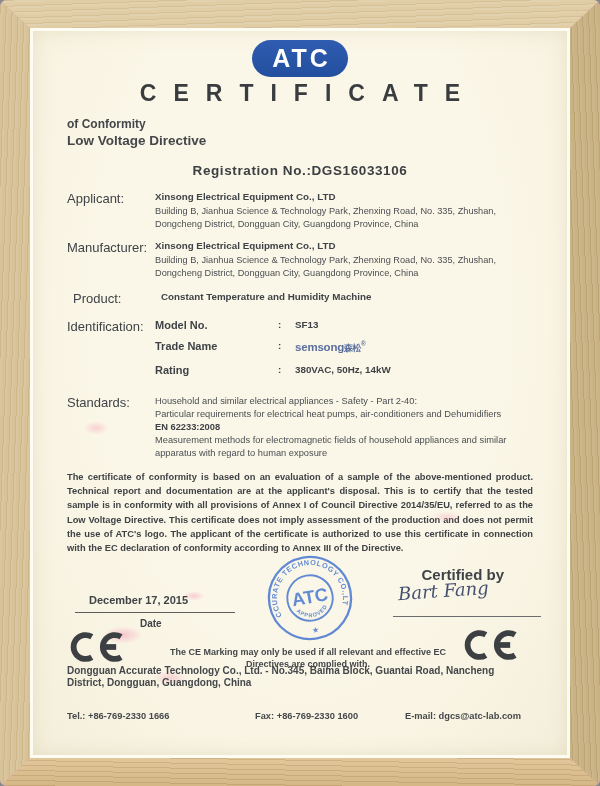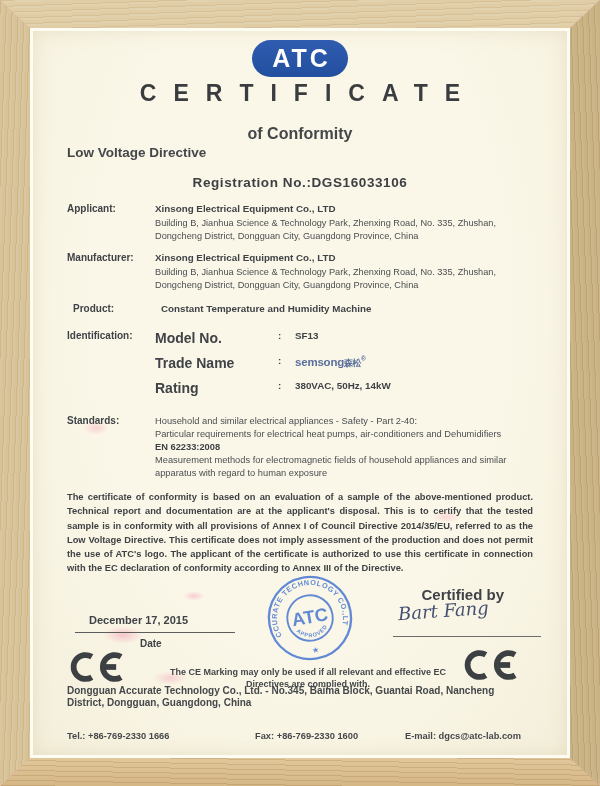--- a/index.html
+++ b/index.html
@@ -1,19 +1,19 @@
 <!DOCTYPE html>
 <html><head>
 <meta charset="utf-8">
 <style>
   * { margin:0; padding:0; box-sizing:border-box; }
   html,body { background:#888; }
   body { font-family:"Liberation Sans", sans-serif; }
 
-  .scene { position:relative; width:600px; height:786px; margin:0 auto; background:#f9a8d4; overflow:hidden; }
+  .scene { position:relative; width:600px; height:786px; margin:0 auto; background:#f9a8d4; overflow:hidden;border-radius:7px; }
 
   
   .frame { position:absolute; z-index:1; }
   .frame-top { top:0; left:0; right:0; height:31px;
     background:#e0cda6 repeating-linear-gradient(178deg, rgba(156,124,72,.16) 0 1px, rgba(255,255,255,.08) 1px 3px, transparent 3px 6px);
     clip-path:polygon(0 0,100% 0,calc(100% - 33px) 100%,33px 100%); }
   .frame-bottom { bottom:0; left:0; right:0; height:31px;
     background:linear-gradient(to bottom,#e2c99d,#d5b786), repeating-linear-gradient(181deg, rgba(150,112,58,.18) 0 1px, transparent 1px 5px);
     background-blend-mode:multiply;
     clip-path:polygon(33px 0,calc(100% - 33px) 0,100% 100%,0 100%); }
@@ -32,34 +32,34 @@
 
   .smudge { position:absolute; border-radius:50%; pointer-events:none; }
 
   
   .logo-pill { width:96px; height:37px; margin:9px auto 1px auto; border-radius:19px;
     background:linear-gradient(to bottom,#2f5cb0,#234f9f);
     color:#fff; font-weight:bold; font-size:25px; letter-spacing:3px;
     display:flex; align-items:center; justify-content:center; text-indent:3px; }
   .cert-title { text-align:center; font-size:23px; font-weight:bold; color:#3a3d40;
     letter-spacing:17px; text-indent:17px; line-height:30px; margin-top:1px; }
-  .cert-sub { text-align:center; font-size:16px; font-weight:bold; margin-top:17px; color:#44474a; }
+  .cert-sub { text-align:left; font-size:12px; font-weight:bold; margin-top:9px; color:#44474a; }
   .dir1 { text-align:center; font-size:13.5px; font-weight:bold; margin-top:7px; color:#44474a; }
   .dir2 { text-align:left; font-size:13.5px; font-weight:bold; margin-top:2px; color:#44474a; }
   .reg  { text-align:center; font-size:13.5px; font-weight:bold; letter-spacing:.6px; margin-top:15px; color:#3d4043; }
 
   
   .rows { margin-top:13px; }
   .row { display:grid; grid-template-columns:88px 1fr; margin-bottom:10px; }
-  .lbl { font-size:10px; font-weight:bold; }
+  .lbl { font-size:13px; font-weight:normal; }
   .val-name { font-size:9.8px; font-weight:bold; margin-bottom:3px; }
   .val-addr { font-size:9.2px; line-height:12.5px; color:#4a4e52; }
   .row-product { margin:12px 0 13px 6px; }
   .ident-row { display:grid; grid-template-columns:123px 17px 1fr; margin-bottom:9px; }
-  .ident-name { font-size:14px; font-weight:bold; }
+  .ident-name { font-size:11px; font-weight:bold; }
   .ident-colon { font-size:9.8px; font-weight:bold; }
   .ident-val { font-size:9.8px; font-weight:bold; }
   .trade-logo { color:#5a6f9e; font-weight:bold; font-size:11.5px; letter-spacing:-.2px; }
   .trade-cjk { font-size:9px; letter-spacing:-.5px; }
   .trade-reg { font-size:6.5px; vertical-align:super; }
   .std-line { font-size:9.3px; line-height:13px; color:#4a4e52; }
   .std-line.b { font-weight:bold; color:#3f4245; }
 
   
   .declaration { margin-top:9px; font-size:9.3px; font-weight:bold; line-height:14.3px;

